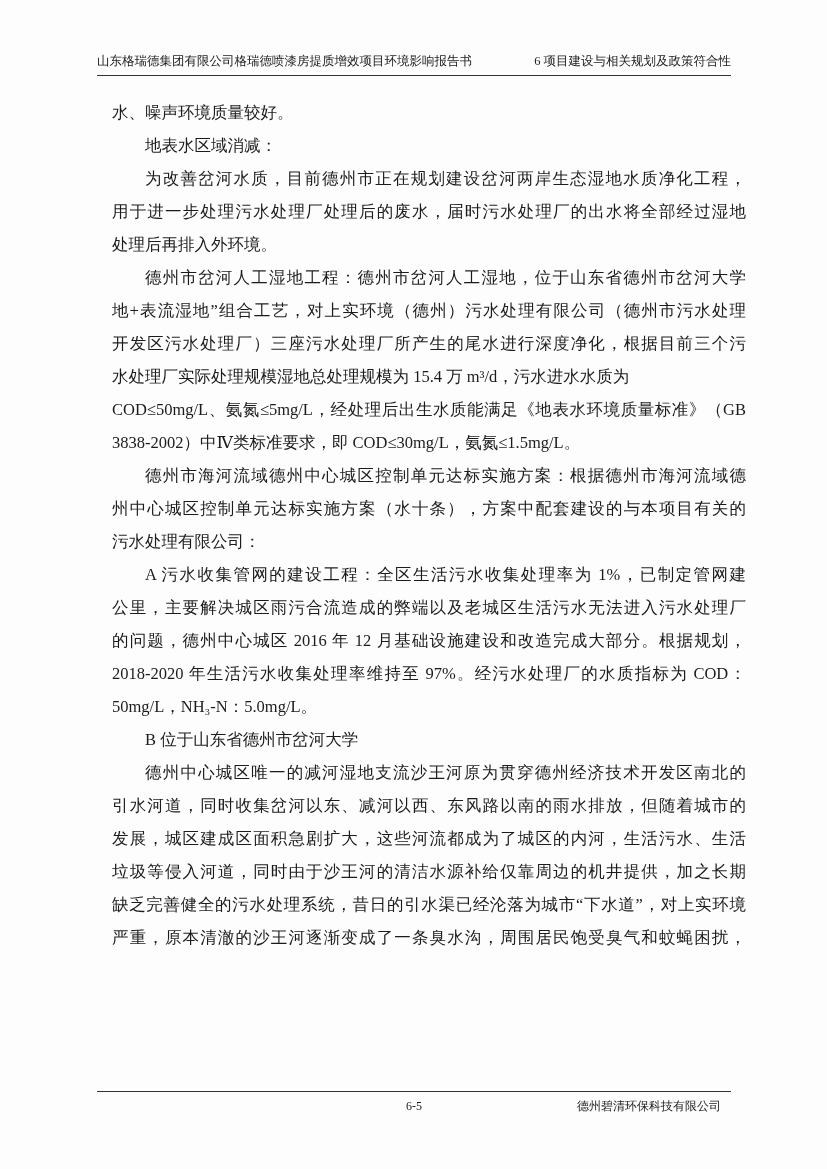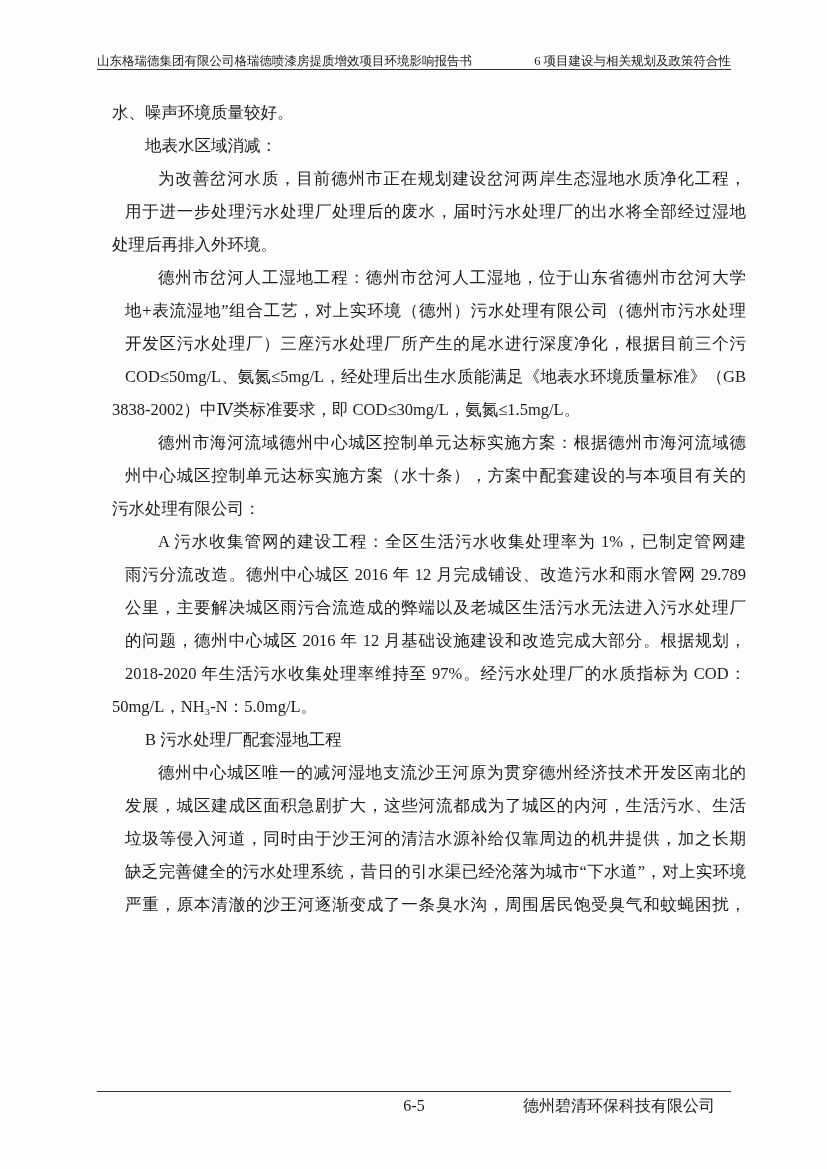--- a/index.html
+++ b/index.html
@@ -19,61 +19,61 @@
   .page-header {
     position: absolute;
     left: 97px;
     top: 53px;
     width: 634px;
     display: flex;
     justify-content: space-between;
     align-items: flex-end;
     font-size: 12.5px;
     line-height: 16px;
+    padding-bottom: 6px;
     border-bottom: 1.5px solid #333;
     white-space: nowrap;
   }
   .page-body {
     position: absolute;
     left: 112px;
     top: 96px;
     width: 634px;
     font-size: 16.5px;
     line-height: 33px;
   }
   .page-body .line {
     height: 33px;
     overflow: hidden;
     text-align: justify;
     text-justify: inter-character;
   }
   .page-body .line.fill {
     text-align-last: justify;
-    margin-left: 13px;
   }
   .page-body .line.indent {
     text-indent: 33px;
   }
   .page-footer {
     position: absolute;
     left: 97px;
     top: 1091px;
     width: 634px;
     border-top: 1.5px solid #333;
     padding-top: 5px;
-    font-size: 16px;
+    font-size: 12px;
     line-height: 18px;
   }
   .page-footer .page-number {
     display: block;
     text-align: center;
   }
   .page-footer .company {
     position: absolute;
-    right: 16px;
+    right: 10px;
     top: 5px;
     font-family: Liberation Serif, serif;
   }
 </style>
 </head>
 <body>
 
 <div class="page">
 
   <header class="page-header">
@@ -83,33 +83,34 @@
 
   <main class="page-body">
       <div class="line">水、噪声环境质量较好。</div>
       <div class="line indent">地表水区域消减：</div>
       <div class="line fill indent">为改善岔河水质，目前德州市正在规划建设岔河两岸生态湿地水质净化工程，</div>
       <div class="line fill">用于进一步处理污水处理厂处理后的废水，届时污水处理厂的出水将全部经过湿地</div>
       <div class="line">处理后再排入外环境。</div>
       <div class="line fill indent">德州市岔河人工湿地工程：德州市岔河人工湿地，位于山东省德州市岔河大学</div>
       <div class="line fill">地+表流湿地”组合工艺，对上实环境（德州）污水处理有限公司（德州市污水处理</div>
       <div class="line fill">开发区污水处理厂）三座污水处理厂所产生的尾水进行深度净化，根据目前三个污</div>
+      <div class="line">水处理厂实际处理规模湿地总处理规模为 15.4 万 m³/d，污水进水水质为</div>
       <div class="line fill">COD≤50mg/L、氨氮≤5mg/L，经处理后出生水质能满足《地表水环境质量标准》（GB</div>
       <div class="line">3838-2002）中Ⅳ类标准要求，即 COD≤30mg/L，氨氮≤1.5mg/L。</div>
       <div class="line fill indent">德州市海河流域德州中心城区控制单元达标实施方案：根据德州市海河流域德</div>
       <div class="line fill">州中心城区控制单元达标实施方案（水十条），方案中配套建设的与本项目有关的</div>
       <div class="line">污水处理有限公司：</div>
       <div class="line fill indent">A 污水收集管网的建设工程：全区生活污水收集处理率为 1%，已制定管网建</div>
-      <div class="line fill">雨污分流改造。德州中心城区 2016 年 12 月完成铺设、改造污水和雨水管网 29.789</div>
       <div class="line fill">公里，主要解决城区雨污合流造成的弊端以及老城区生活污水无法进入污水处理厂</div>
       <div class="line fill">的问题，德州中心城区 2016 年 12 月基础设施建设和改造完成大部分。根据规划，</div>
       <div class="line fill">2018-2020 年生活污水收集处理率维持至 97%。经污水处理厂的水质指标为 COD：</div>
       <div class="line">50mg/L，NH₃-N：5.0mg/L。</div>
-      <div class="line indent">B 污水处理厂配套湿地工程</div>
+      <div class="line indent">B 位于山东省德州市岔河大学</div>
       <div class="line fill indent">德州中心城区唯一的减河湿地支流沙王河原为贯穿德州经济技术开发区南北的</div>
+      <div class="line fill">引水河道，同时收集岔河以东、减河以西、东风路以南的雨水排放，但随着城市的</div>
       <div class="line fill">发展，城区建成区面积急剧扩大，这些河流都成为了城区的内河，生活污水、生活</div>
       <div class="line fill">垃圾等侵入河道，同时由于沙王河的清洁水源补给仅靠周边的机井提供，加之长期</div>
       <div class="line fill">缺乏完善健全的污水处理系统，昔日的引水渠已经沦落为城市“下水道”，对上实环境</div>
       <div class="line fill">严重，原本清澈的沙王河逐渐变成了一条臭水沟，周围居民饱受臭气和蚊蝇困扰，</div>
     </main>
 
   <footer class="page-footer">
     <span class="page-number">6-5</span>
     <span class="company">德州碧清环保科技有限公司</span>
   </footer>

